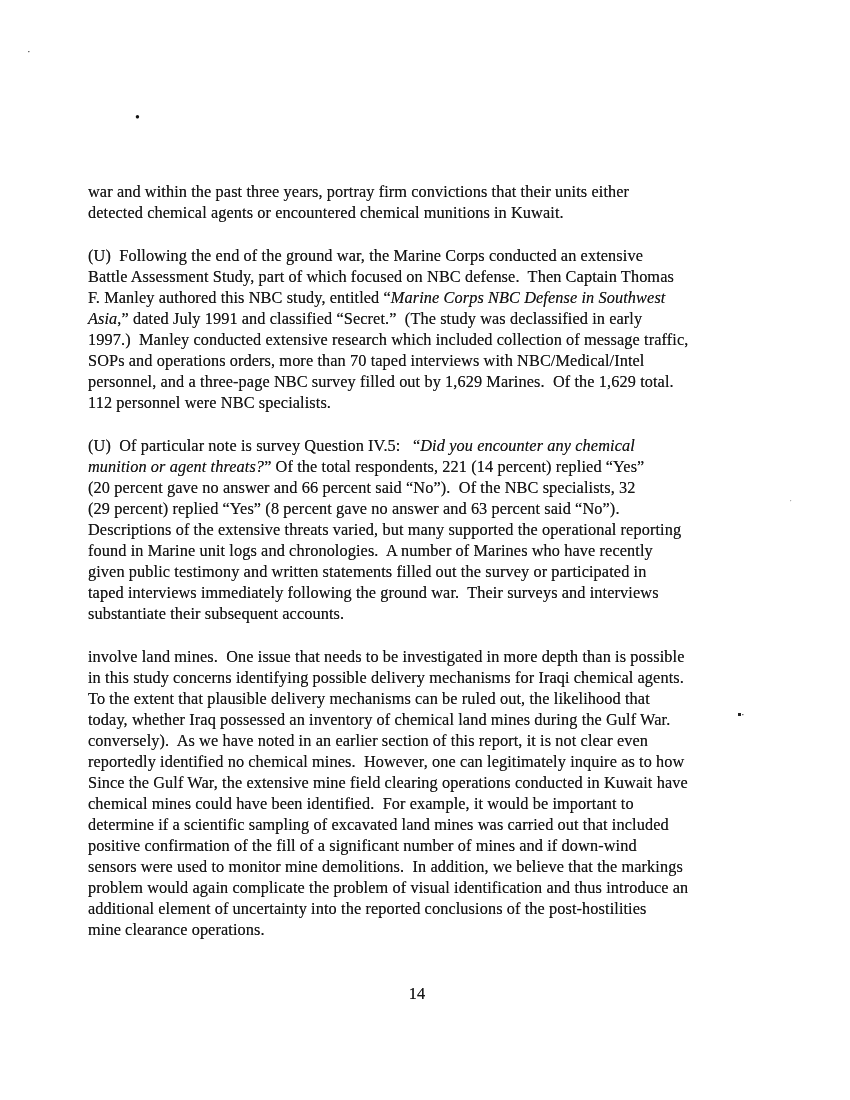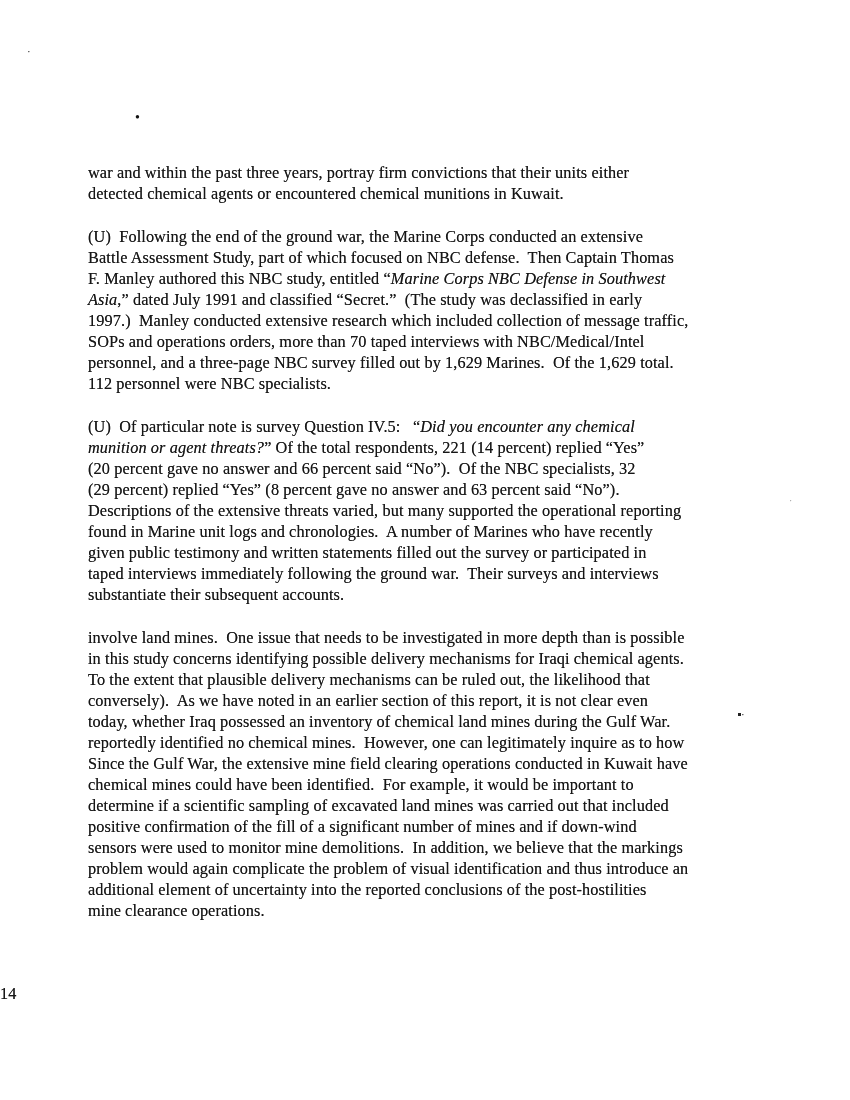--- a/index.html
+++ b/index.html
@@ -38,23 +38,25 @@
     height: 21px;
   }
   .line .italic {
     font-style: italic;
   }
   .page-number {
     position: absolute;
     left: 0;
     top: 984px;
     width: 808px;
+    text-align: center;
     font-size: 16.3px;
     color: #161616;
     text-shadow: 0 0 0.5px rgba(10,10,10,0.65);
+    padding-left: 13px;
   }
   .artifact {
     position: absolute;
     color: #111111;
     line-height: 1;
   }
   .artifact.speck-a   { left: 27px;  top: 46px;  font-size: 11px; }
   .artifact.bullet-b  { left: 135px; top: 111px; font-size: 14px; }
   .artifact.speck-c   { left: 789px; top: 496px; font-size: 10px; color: #9a9a9a; }
   .artifact.smudge-d  { left: 738px; top: 709px; font-size: 11px; letter-spacing: -1px; }
@@ -72,21 +74,21 @@
 <div class="scan-page">
 
   <span class="artifact speck-a">·</span>
 
   <span class="artifact bullet-b">•</span>
 
   <span class="artifact speck-c">·</span>
 
   <span class="artifact smudge-d"><span class="sq"></span><span>·</span></span>
 
-  <div class="text-block" style="color: rgb(22, 22, 22);">
+  <div class="text-block" style="color: rgb(22, 22, 22); margin-top: 19px;">
       <div class="paragraph">
         <div class="line"><span>war and within the past three years, portray firm convictions that their units either</span></div>
         <div class="line"><span>detected chemical agents or encountered chemical munitions in Kuwait.</span></div>
       </div>
       <div class="paragraph">
         <div class="line"><span>(U)  Following the end of the ground war, the Marine Corps conducted an extensive</span></div>
         <div class="line"><span>Battle Assessment Study, part of which focused on NBC defense.  Then Captain Thomas</span></div>
         <div class="line"><span>F. Manley authored this NBC study, entitled “</span><span class="italic">Marine Corps NBC Defense in Southwest</span></div>
         <div class="line"><span class="italic">Asia</span><span>,” dated July 1991 and classified “Secret.”  (The study was declassified in early</span></div>
         <div class="line"><span>1997.)  Manley conducted extensive research which included collection of message traffic,</span></div>
@@ -102,22 +104,22 @@
         <div class="line"><span>Descriptions of the extensive threats varied, but many supported the operational reporting</span></div>
         <div class="line"><span>found in Marine unit logs and chronologies.  A number of Marines who have recently</span></div>
         <div class="line"><span>given public testimony and written statements filled out the survey or participated in</span></div>
         <div class="line"><span>taped interviews immediately following the ground war.  Their surveys and interviews</span></div>
         <div class="line"><span>substantiate their subsequent accounts.</span></div>
       </div>
       <div class="paragraph">
         <div class="line"><span>involve land mines.  One issue that needs to be investigated in more depth than is possible</span></div>
         <div class="line"><span>in this study concerns identifying possible delivery mechanisms for Iraqi chemical agents.</span></div>
         <div class="line"><span>To the extent that plausible delivery mechanisms can be ruled out, the likelihood that</span></div>
+        <div class="line"><span>today, whether Iraq possessed an inventory of chemical land mines during the Gulf War.</span></div>
         <div class="line"><span>conversely).  As we have noted in an earlier section of this report, it is not clear even</span></div>
-        <div class="line"><span>today, whether Iraq possessed an inventory of chemical land mines during the Gulf War.</span></div>
         <div class="line"><span>reportedly identified no chemical mines.  However, one can legitimately inquire as to how</span></div>
         <div class="line"><span>Since the Gulf War, the extensive mine field clearing operations conducted in Kuwait have</span></div>
         <div class="line"><span>chemical mines could have been identified.  For example, it would be important to</span></div>
         <div class="line"><span>determine if a scientific sampling of excavated land mines was carried out that included</span></div>
         <div class="line"><span>positive confirmation of the fill of a significant number of mines and if down-wind</span></div>
         <div class="line"><span>sensors were used to monitor mine demolitions.  In addition, we believe that the markings</span></div>
         <div class="line"><span>problem would again complicate the problem of visual identification and thus introduce an</span></div>
         <div class="line"><span>additional element of uncertainty into the reported conclusions of the post-hostilities</span></div>
         <div class="line"><span>mine clearance operations.</span></div>
       </div>

